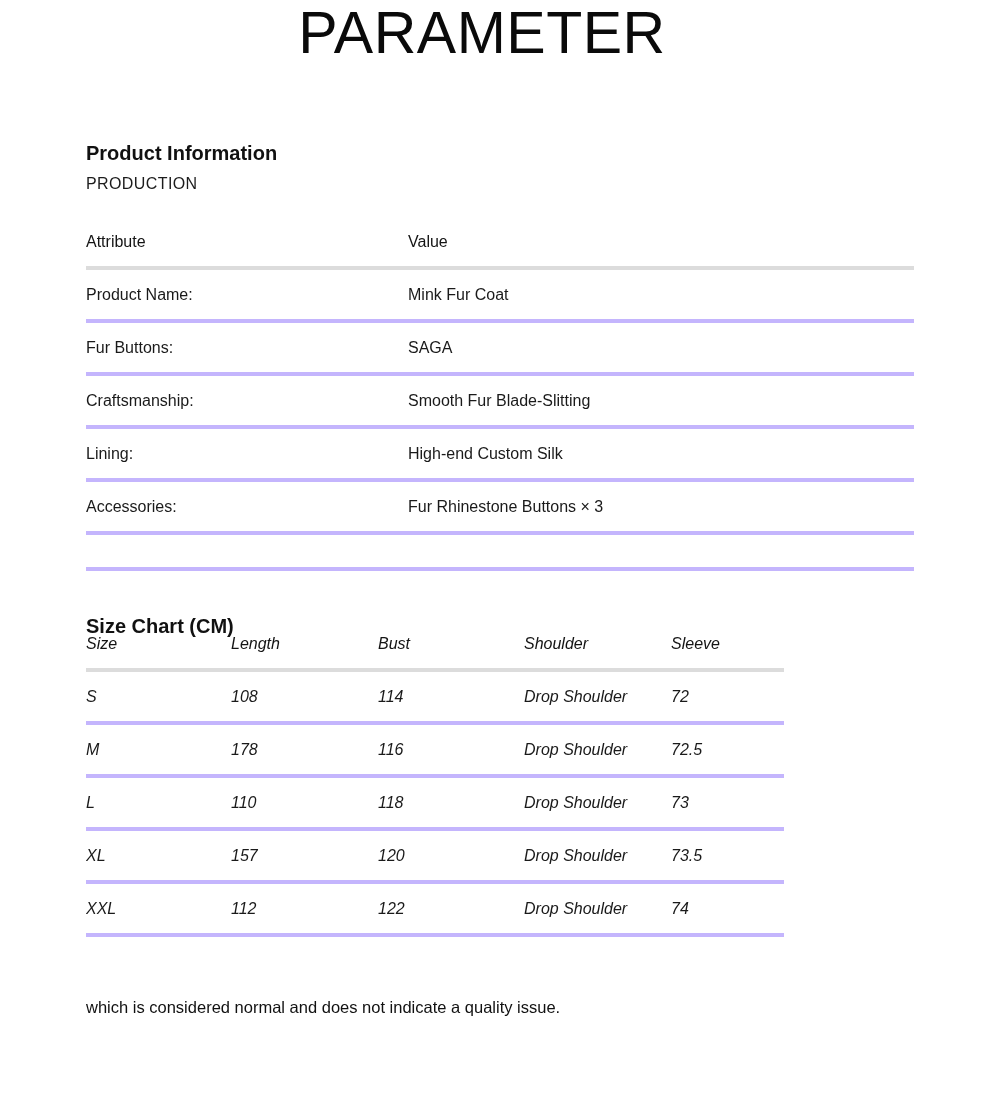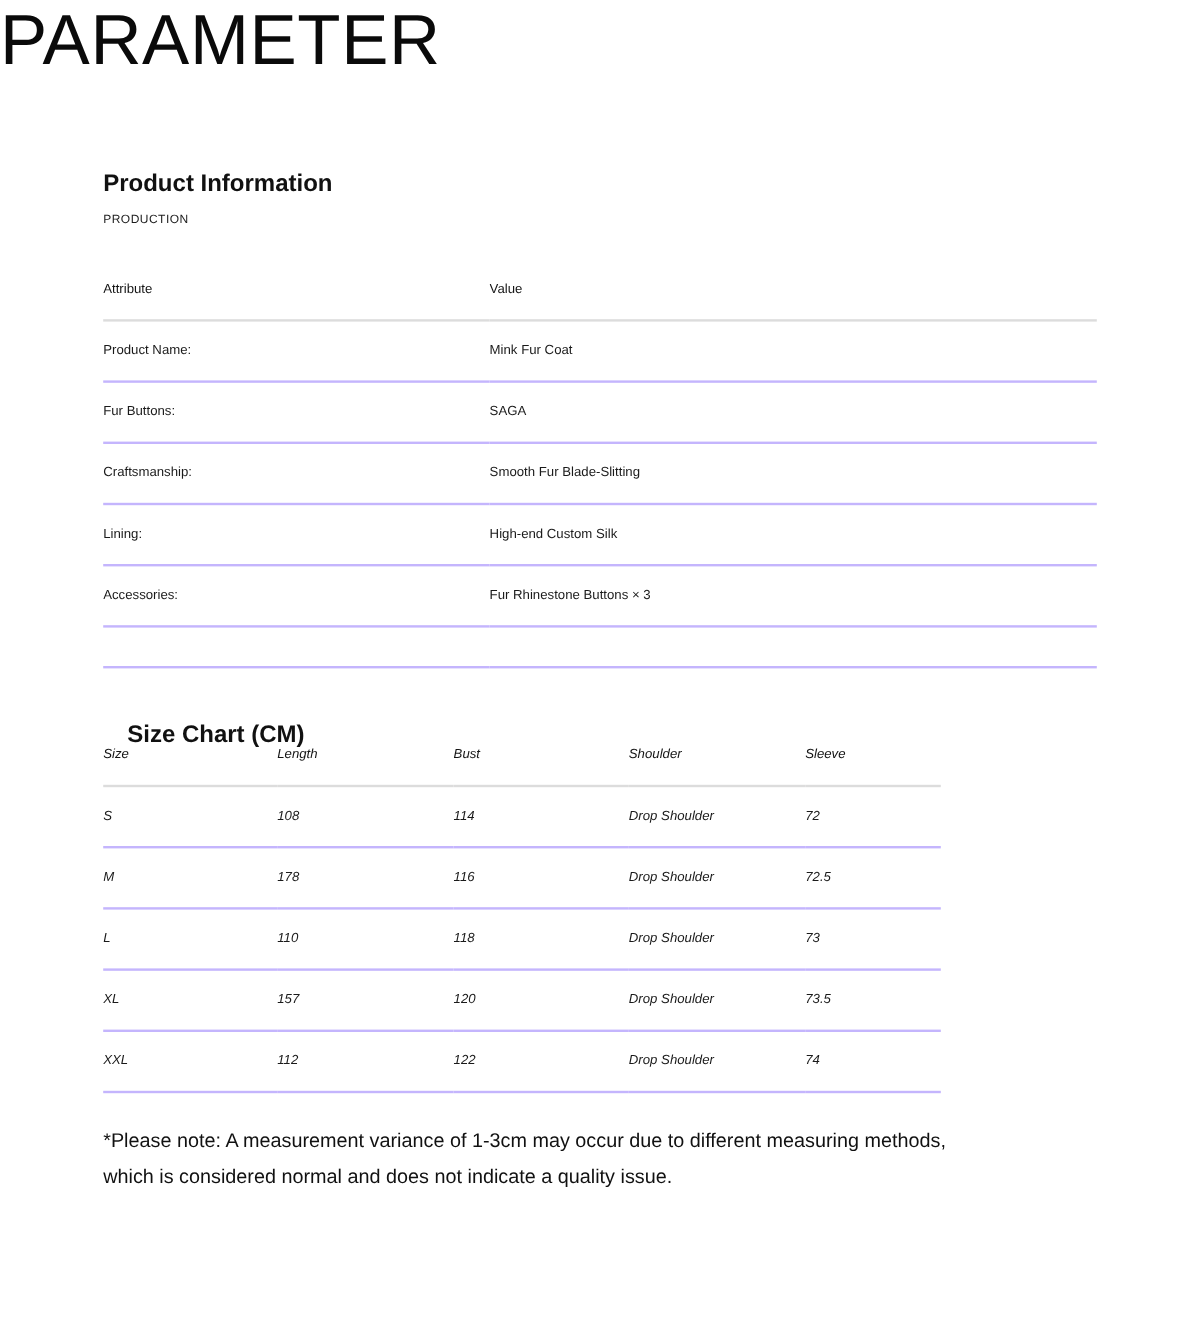--- a/index.html
+++ b/index.html
@@ -8,72 +8,73 @@
     background: #ffffff;
     width: 1000px;
     min-height: 1108px;
     font-family: "Liberation Sans", "DejaVu Sans", sans-serif;
     color: #161616;
     -webkit-font-smoothing: antialiased;
   }
   .title {
     margin: 0;
     padding: 8px 36px 0 0;
+    text-align: center;
     font-size: 59px;
     line-height: 50px;
     font-weight: 400;
     letter-spacing: 0.5px;
     color: #0a0a0a;
     white-space: nowrap;
   }
   .content { margin: 0 86px; width: 828px; }
 
   .section-heading {
     font-size: 20px;
     line-height: 18px;
     font-weight: 700;
     margin: 0;
     color: #111;
   }
   .pi-heading { margin-top: 86px; }
   .pi-sub {
     margin-top: 13px;
-    font-size: 10px;
+    font-size: 16px;
     line-height: 18px;
     letter-spacing: 0.4px;
     color: #1c1c1c;
   }
 
   table {
     border-collapse: collapse;
     table-layout: fixed;
   }
   .attr-table { margin-top: 40px; width: 828px; }
   .size-table { width: 698px; font-style: italic; }
 
   th, td {
     text-align: left;
     font-weight: 400;
-    font-size: 11px;
+    font-size: 16px;
     line-height: 17px;
     padding: 16px 4px 16px 0;
-    border-bottom: 2px solid #c4b5fd;
+    border-bottom: 4px solid #c4b5fd;
     color: #1a1a1a;
     overflow: hidden;
     white-space: nowrap;
   }
   thead th {
     padding-top: 0;
     padding-bottom: 16px;
     border-bottom-color: #dcdcdc;
     color: #141414;
   }
   tr.empty-row td { padding: 16px 0; height: 0; }
 
-  .sc-heading { margin-top: 46px; margin-left: 20px; }
+  .sc-heading { margin-top: 46px; }
 
   .note {
     margin: 25px 0 0;
     font-size: 16.5px;
     line-height: 30px;
     color: #111;
   }
 </style>
 </head>
 <body>
@@ -176,17 +177,17 @@
         <td>XXL</td>
         <td>112</td>
         <td>122</td>
         <td>Drop Shoulder</td>
         <td>74</td>
       </tr>
     </tbody>
   </table>
 
   <p class="note">
-    <span>*Please note: A measurement variance of 1-3cm may occur due to different measuring methods,</span><br>
+    <br>
     <span>which is considered normal and does not indicate a quality issue.</span>
   </p>
 
 </div>
 
 </body></html>

